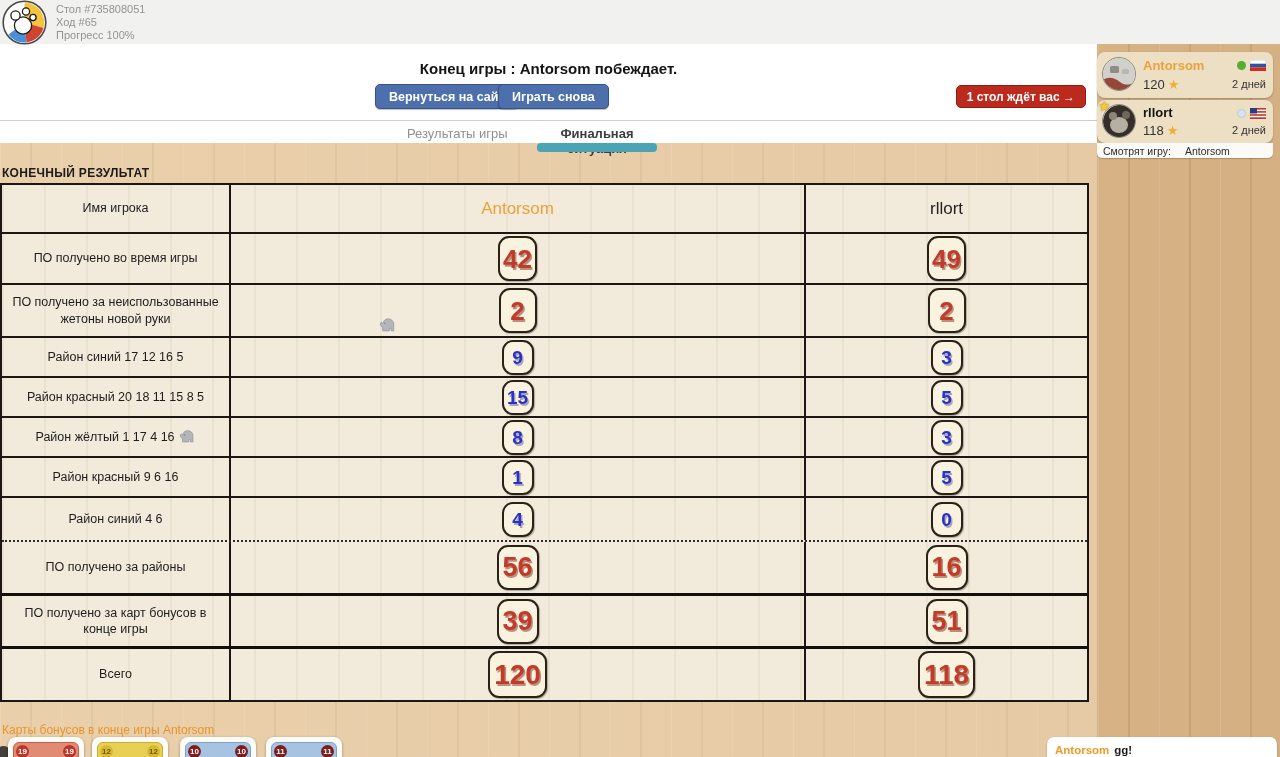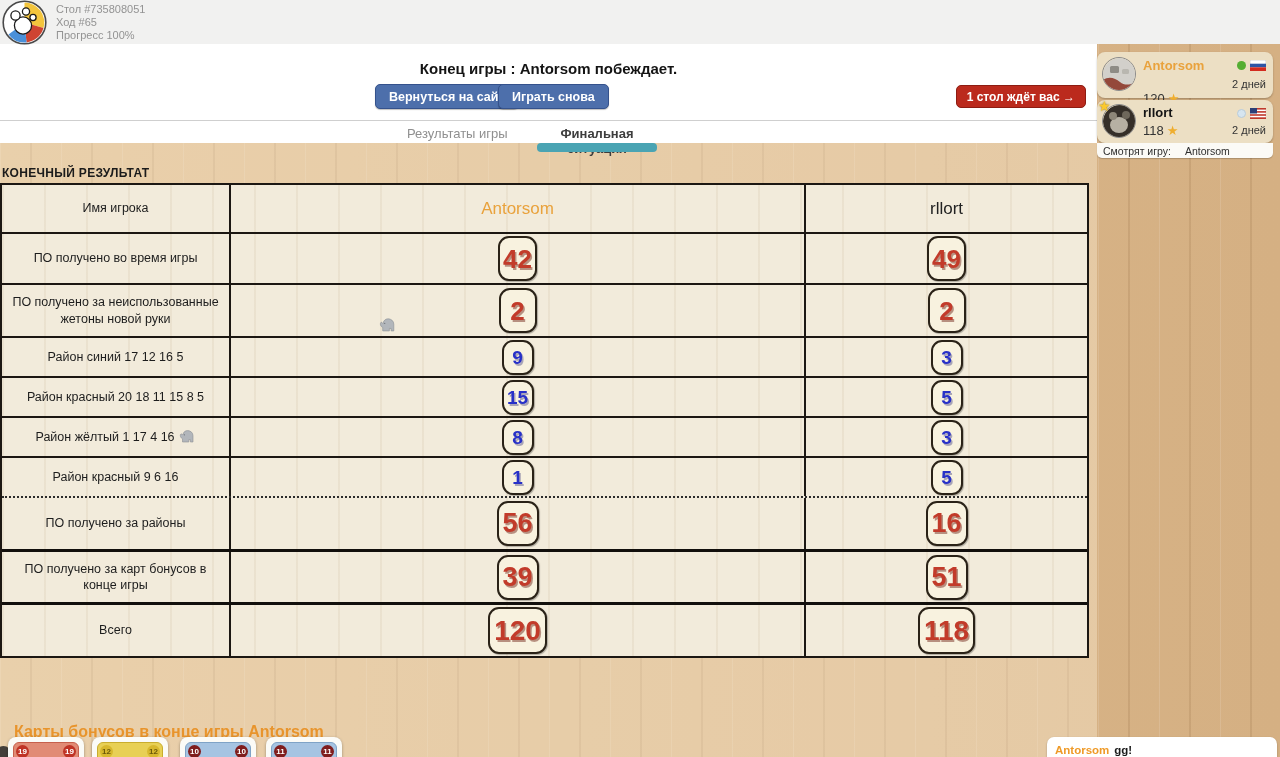--- a/index.html
+++ b/index.html
@@ -61,21 +61,21 @@
   .sz-m{min-width:32px;height:35px;font-size:19px;padding:0 3px;}
   .sz-l{min-width:38px;height:45px;font-size:26px;padding:0 3px;text-align:right;}
   .sz-xl{min-width:42px;height:45px;font-size:27px;padding:0 3px;}
   .sz-xxl{min-width:46px;height:47px;font-size:28px;padding:0 4px;}
   .red{color:#c23b2a;text-shadow:1.5px 1.5px 0 rgba(104,24,14,.45);}
   .blue{color:#2831c8;text-shadow:1.5px 1.5px 0 rgba(24,24,110,.35);}
   .ele-inline{margin-left:4px;vertical-align:middle;}
   .ele-stray{position:absolute;left:148px;top:30px;}
 
   
-  .cards-title{position:absolute;left:14px;top:723px;font-size:16px;font-weight:bold;color:#e8942c;z-index:3;}
+  .cards-title{position:absolute;left:2px;top:723px;font-size:12px;font-weight:normal;color:#e8942c;z-index:3;}
   .card{position:absolute;top:737px;width:76px;height:52px;background:#fbfbf7;border-radius:8px;
         box-shadow:0 1px 3px rgba(0,0,0,.35);padding:5px;z-index:3;cursor:pointer;}
   .card-inner{height:100%;border-radius:6px;position:relative;overflow:hidden;}
   .card-inner::after{content:"";position:absolute;left:-6%;top:58%;width:112%;height:6px;background:rgba(255,255,255,.85);transform:rotate(-7deg);}
   .card-red{background:#e18b75;border:1px solid #c6604c;}
   .card-yellow{background:#e8d055;border:1px solid #c9ad2e;}
   .card-blue{background:#a6c4e2;border:1px solid #7fa3c6;}
   .cbadge{position:absolute;left:2px;top:2px;width:13px;height:13px;border-radius:50%;font-size:8px;font-weight:bold;
           display:flex;align-items:center;justify-content:center;color:#fff;z-index:2;}
   .card-red .cbadge{background:#bf3426;}
@@ -88,21 +88,21 @@
   .panel{position:absolute;left:1097px;width:176px;background:#ecdfc4;border-radius:8px;
          box-shadow:0 1px 2px rgba(0,0,0,.25);z-index:5;}
   .panel-a{top:52px;height:46px;}
   .panel-b{top:100px;height:43px;}
   .avatar{position:absolute;left:5px;width:34px;height:34px;border-radius:50%;overflow:hidden;border:1px solid #8c8c8c;cursor:pointer;}
   .panel-a .avatar{top:5px;} .panel-b .avatar{top:4px;}
   .p-name{position:absolute;left:46px;font-size:13px;font-weight:bold;cursor:pointer;}
   .p-name.orange{color:#e9a23c;} .p-name.dark{color:#141414;}
   .panel-a .p-name{top:6px;} .panel-b .p-name{top:5px;}
   .p-score{position:absolute;left:46px;font-size:13px;color:#333;}
-  .panel-a .p-score{top:39px;} .panel-b .p-score{top:23px;}
+  .panel-a .p-score{top:25px;} .panel-b .p-score{top:23px;}
   .star{color:#efae2f;font-size:13px;margin-left:3px;}
   .flag-row{position:absolute;right:7px;top:8px;display:flex;align-items:center;gap:4px;}
   .dot{width:9px;height:9px;border-radius:50%;}
   .dot-green{background:#55ae33;}
   .dot-pale{background:#d6e5f0;border:1px solid #b9ccd9;}
   .p-days{position:absolute;right:7px;font-size:11px;color:#333;}
   .panel-a .p-days{top:26px;} .panel-b .p-days{top:24px;}
   .avatar-star{position:absolute;left:1px;top:-2px;font-size:14px;color:#fbc92f;text-shadow:0 0 2px #8a6a00;z-index:2;}
   .watchers{position:absolute;left:1097px;top:143px;width:176px;height:15px;background:#fbfaf6;border-radius:0 0 5px 5px;
             font-size:10.5px;color:#2e2e2e;display:flex;align-items:center;padding-left:6px;z-index:5;box-shadow:0 1px 1px rgba(0,0,0,.2);}
@@ -229,20 +229,29 @@
     <div class="trow h46 bt2">
       <div class="cell c1 lab">Район красный 9 6 16</div>
       <div class="cell c2">
           <span class="badge blue sz-m">1</span>
         </div>
       <div class="cell c3">
           <span class="badge blue sz-m">5</span>
         </div>
     </div>
 
+    <div class="trow h44 bt2">
+      <div class="cell c1 lab">Район синий 4 6</div>
+      <div class="cell c2">
+          <span class="badge blue sz-m">4</span>
+        </div>
+      <div class="cell c3">
+          <span class="badge blue sz-m">0</span>
+        </div>
+    </div>
 
     <div class="trow h53 btdot">
       <div class="cell c1 lab">ПО получено за районы</div>
       <div class="cell c2">
           <span class="badge red sz-xl">56</span>
         </div>
       <div class="cell c3">
           <span class="badge red sz-xl">16</span>
         </div>
     </div>

